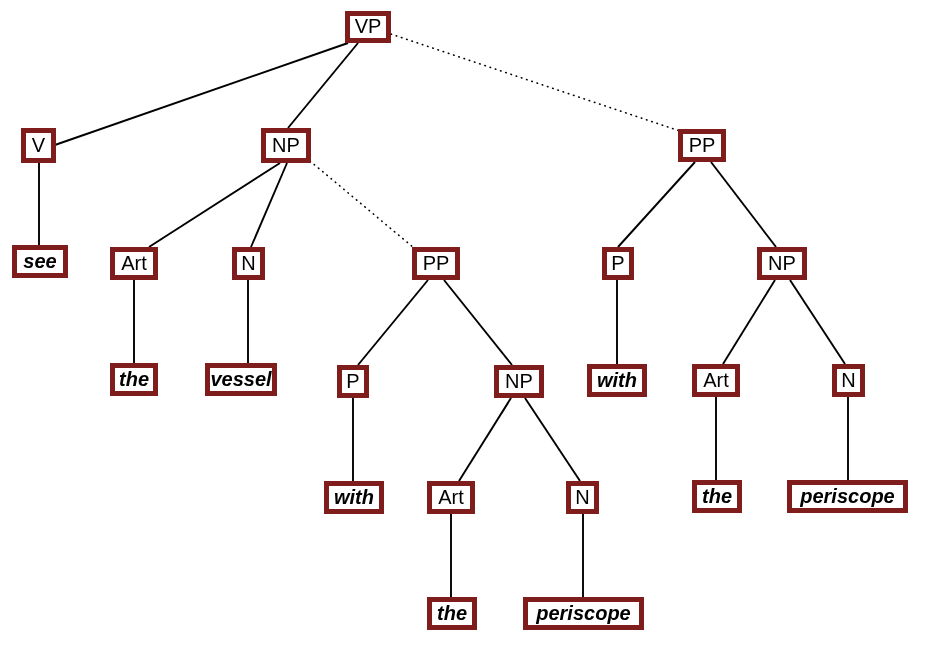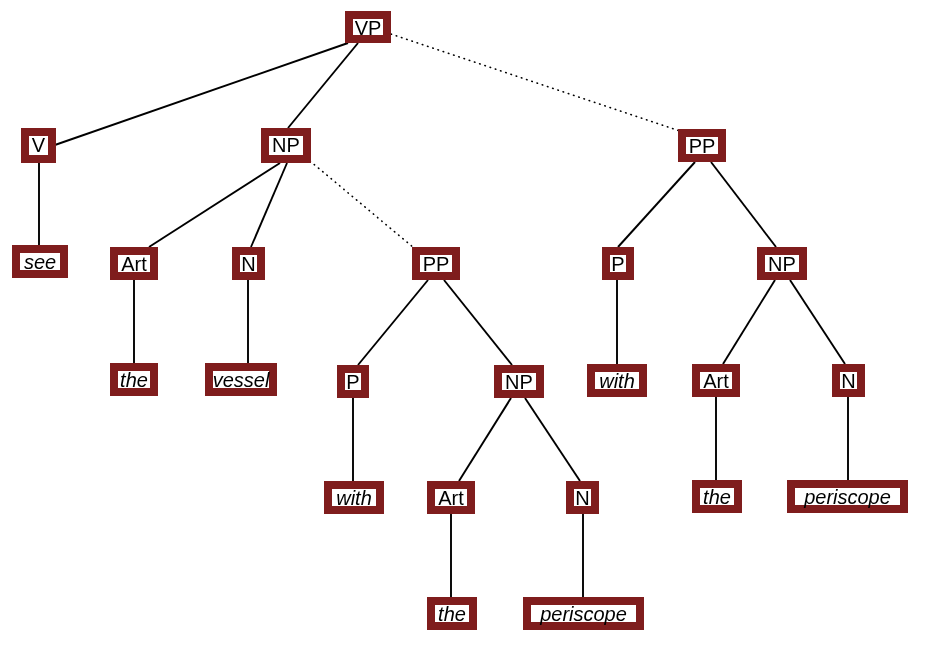--- a/index.html
+++ b/index.html
@@ -29,38 +29,38 @@
   #node-layer {
     position: absolute;
     left: 0;
     top: 0;
     width: 927px;
     height: 646px;
   }
   .node {
     position: absolute;
     box-sizing: border-box;
-    border: 8px solid #7f1d1d;
+    border: 5px solid #7f1d1d;
     background: #ffffff;
     display: flex;
-    align-items: flex-start;
+    align-items: center;
     justify-content: center;
     line-height: 1;
     white-space: nowrap;
     color: #000000;
   }
   .node.cat {
     font-size: 20px;
     font-style: normal;
     font-weight: 400;
   }
   .node.term {
     font-size: 20px;
     font-style: italic;
-    font-weight: 400;
+    font-weight: 700;
   }
   .node-label {
     display: block;
     padding: 0 3px;
     transform: translateY(-1px);
   }
 </style>
 </head>
 <body>
 

